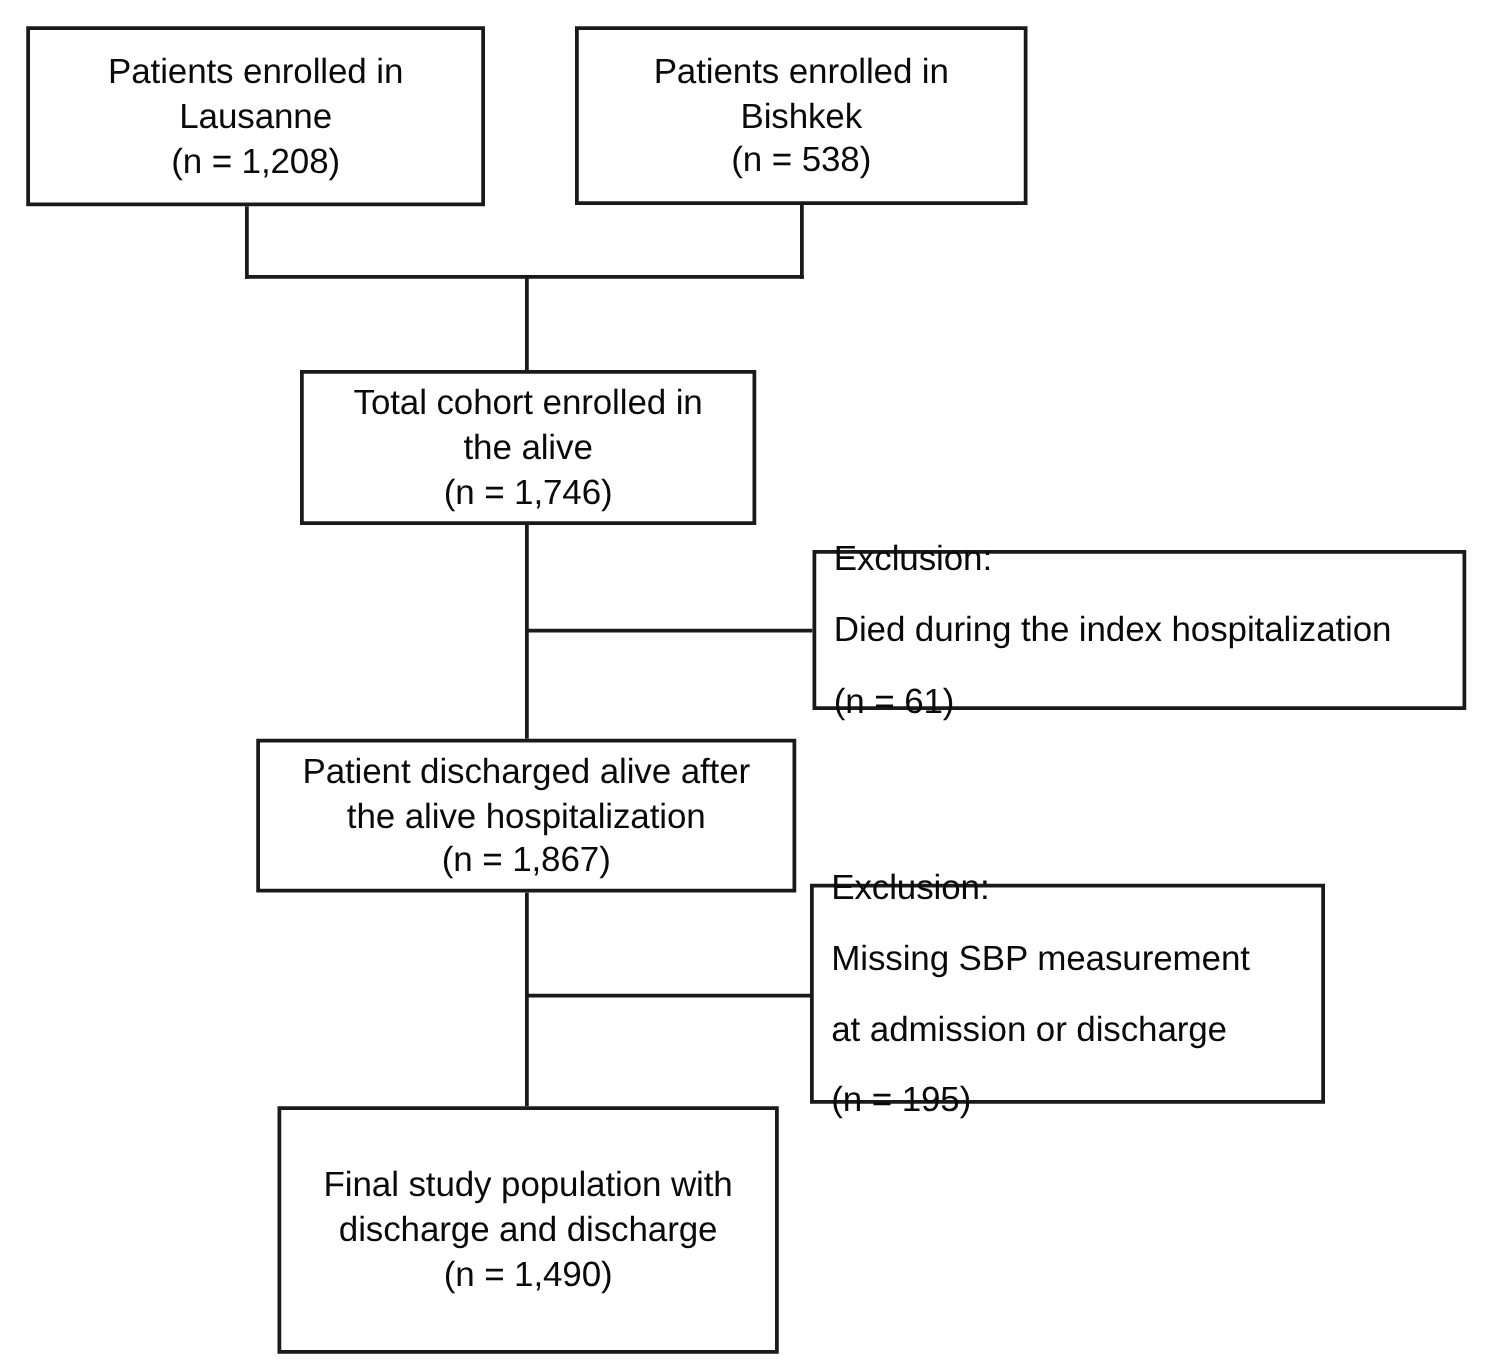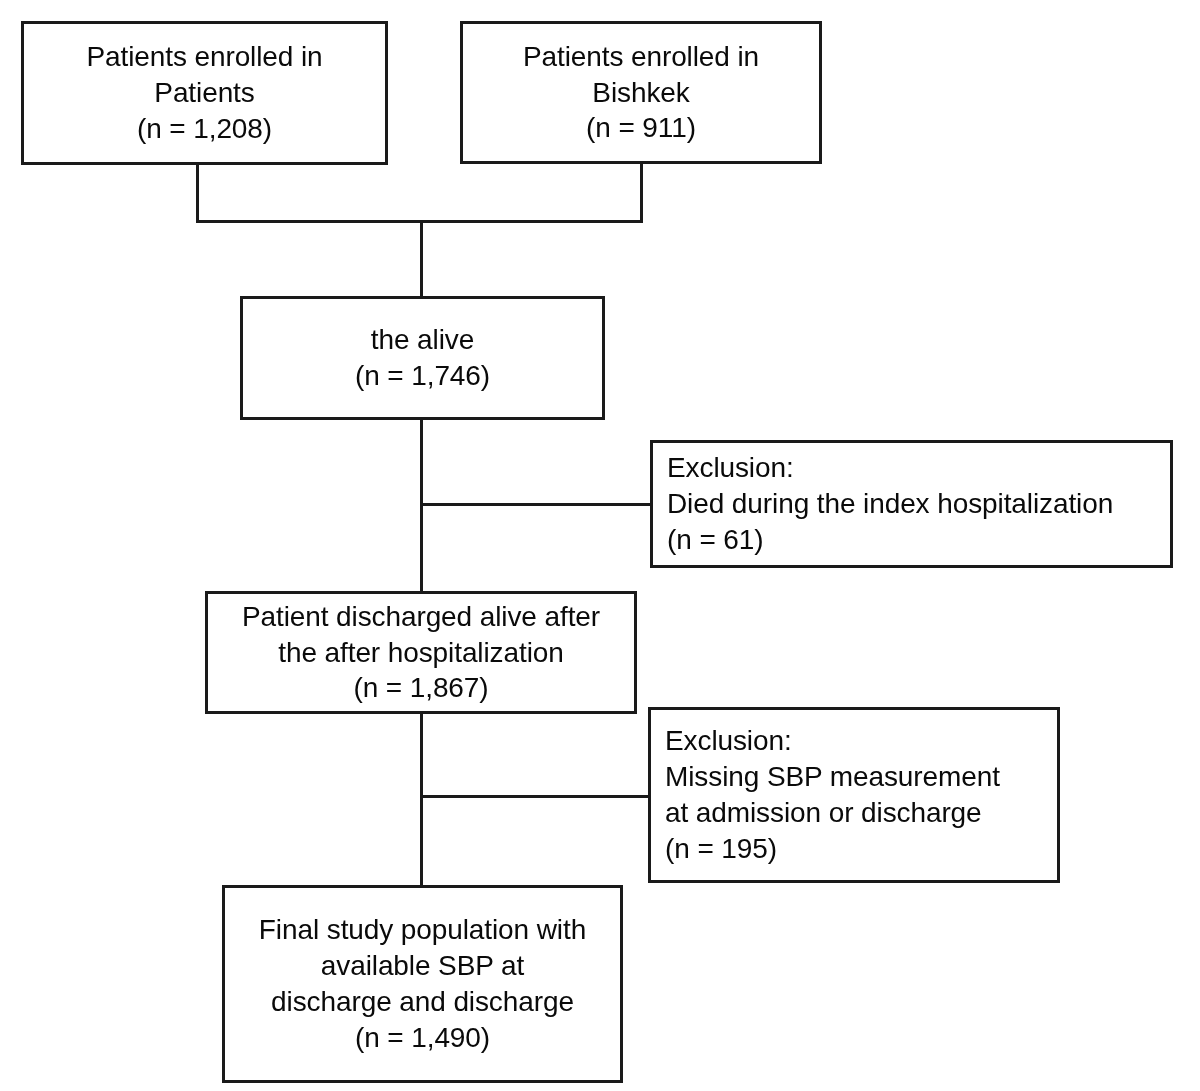--- a/index.html
+++ b/index.html
@@ -31,86 +31,87 @@
     line-height: 1.28;
     letter-spacing: -0.1px;
     color: #0a0a0a;
     text-align: left;
     padding: 4px 8px;
   }
   .node.left-align {
     align-items: flex-start;
     text-align: left;
     padding-left: 14px;
+    gap: 21px;
   }
   .node .line {
     white-space: pre;
     display: block;
   }
   .connector {
     position: absolute;
     background: #1a1a1a;
   }
   .v-line { width: 3px; }
   .h-line { height: 3px; }
 </style>
 </head>
 <body>
 
 <div id="flowchart">
 
   <div class="node" style="left:21px; top:21px; width:367px; height:144px;">
     <span class="line">Patients enrolled in</span>
-    <span class="line">Patients</span>
+    <span class="line">Lausanne</span>
     <span class="line">(n = 1,208)</span>
   </div>
 
   <div class="node" style="left:460px; top:21px; width:362px; height:143px;">
     <span class="line">Patients enrolled in</span>
     <span class="line">Bishkek</span>
-    <span class="line">(n = 911)</span>
+    <span class="line">(n = 538)</span>
   </div>
 
   <div class="connector v-line" style="left:196px; top:165px; height:58px;"></div>
   <div class="connector v-line" style="left:640px; top:164px; height:59px;"></div>
   <div class="connector h-line" style="left:196px; top:220px; width:447px;"></div>
   <div class="connector v-line" style="left:420px; top:220px; height:77px;"></div>
 
   <div class="node" style="left:240px; top:296px; width:365px; height:124px;">
+    <span class="line">Total cohort enrolled in</span>
     <span class="line">the alive</span>
     <span class="line">(n = 1,746)</span>
   </div>
 
   <div class="connector v-line" style="left:420px; top:420px; height:172px;"></div>
 
   <div class="connector h-line" style="left:420px; top:503px; width:232px;"></div>
 
   <div class="node left-align" style="left:650px; top:440px; width:523px; height:128px;">
     <span class="line">Exclusion:</span>
     <span class="line">Died during the index hospitalization</span>
     <span class="line">(n = 61)</span>
   </div>
 
   <div class="node" style="left:205px; top:591px; width:432px; height:123px;">
     <span class="line">Patient discharged alive after</span>
-    <span class="line">the after hospitalization</span>
+    <span class="line">the alive hospitalization</span>
     <span class="line">(n = 1,867)</span>
   </div>
 
   <div class="connector v-line" style="left:420px; top:714px; height:172px;"></div>
 
   <div class="connector h-line" style="left:420px; top:795px; width:230px;"></div>
 
   <div class="node left-align" style="left:648px; top:707px; width:412px; height:176px;">
     <span class="line">Exclusion:</span>
     <span class="line">Missing SBP measurement</span>
     <span class="line">at admission or discharge</span>
     <span class="line">(n = 195)</span>
   </div>
 
   <div class="node" style="left:222px; top:885px; width:401px; height:198px;">
     <span class="line">Final study population with</span>
-    <span class="line">available SBP at</span>
     <span class="line">discharge and discharge</span>
     <span class="line">(n = 1,490)</span>
   </div>
 
 </div>
 
 </body></html>

